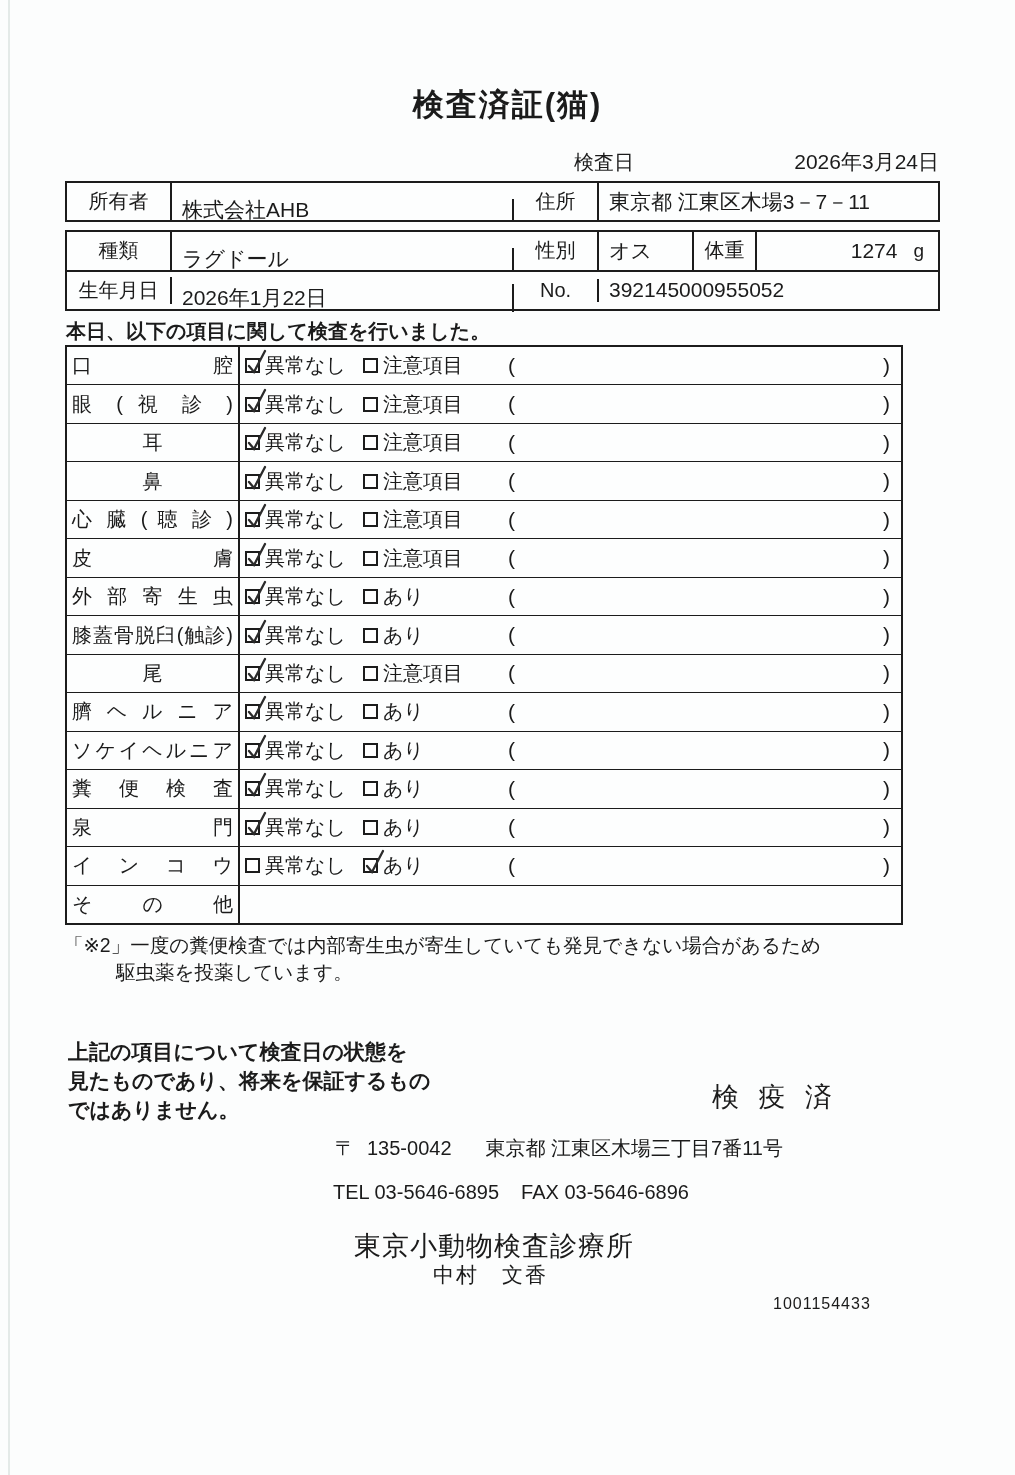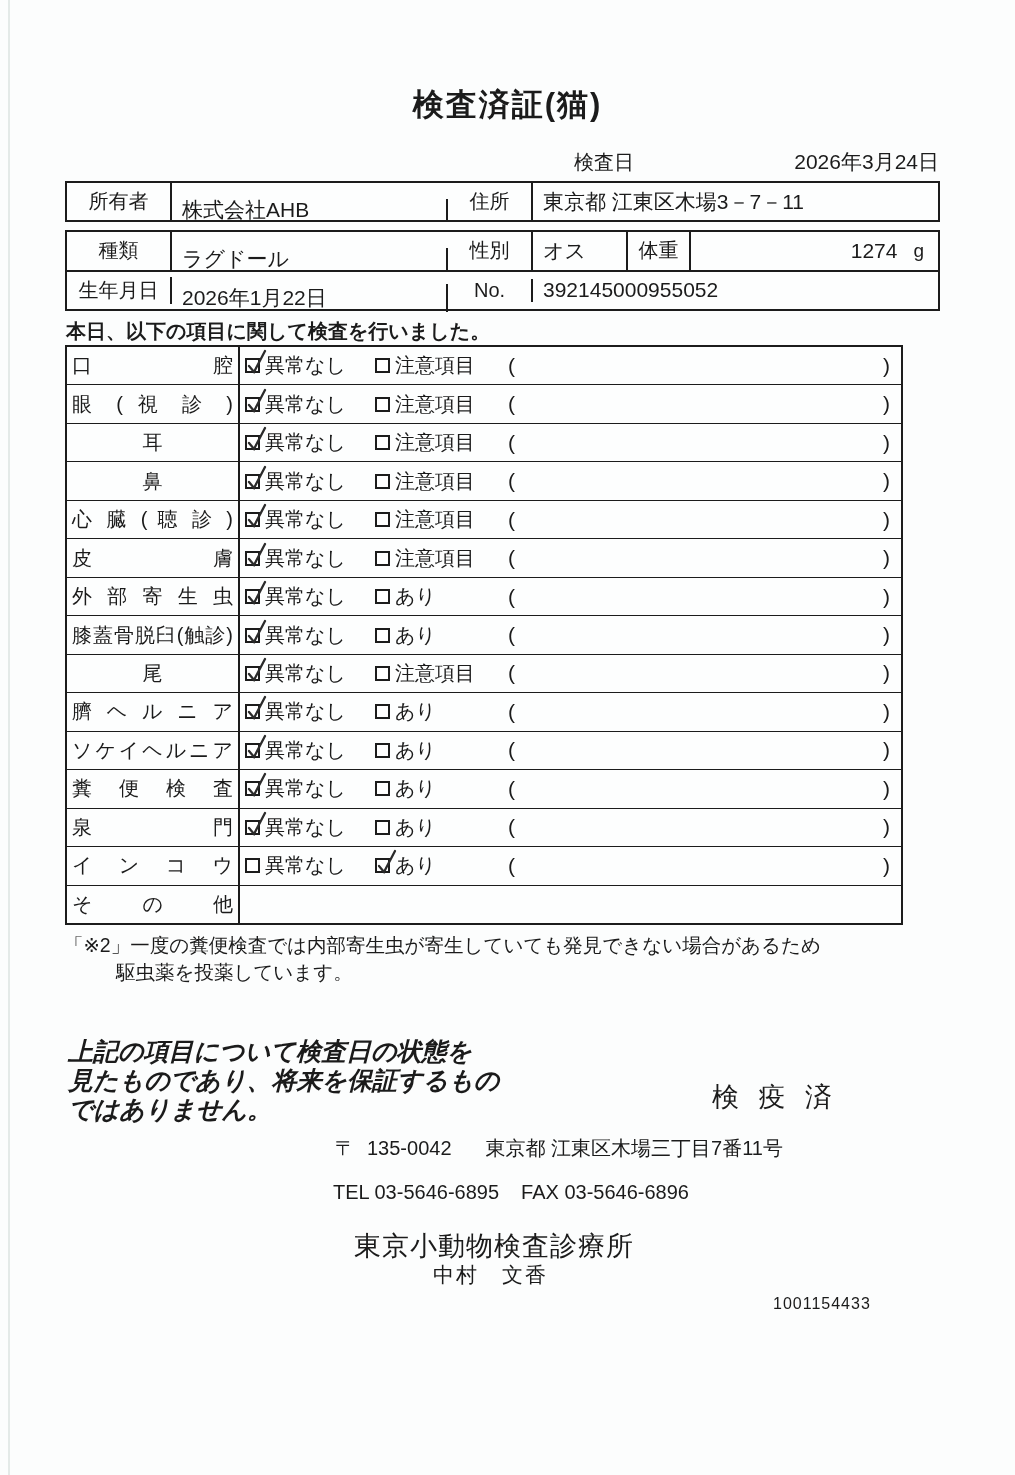--- a/index.html
+++ b/index.html
@@ -37,21 +37,21 @@
   .irow { flex: 1; display: flex; min-height: 0; }
   .irow + .irow { border-top: 2px solid #1c1c1c; align-items: center; }
   .icell {
     display: flex; align-items: center;
     font-size: 20px;
   }
   .icell.hdr { justify-content: center; font-size: 20px; }
   .icell.val { padding-left: 10px; font-size: 21px; }
   .br { border-right: 2px solid #1c1c1c; }
   .w-label { width: 105px; }
-  .w-value { width: 276px; margin-top: 16px; }
+  .w-value { width: 342px; margin-top: 16px; }
   .w-hdr2  { width: 85px; }
   .w-sex   { width: 95px; }
   .w-wtlbl { width: 63px; }
   .w-rest  { flex: 1; }
   .weight-val { justify-content: flex-end; padding-right: 14px; }
   .weight-val .unit { margin-left: 16px; font-size: 19px; }
 
   .intro {
     position: absolute; top: 318px; left: 66px;
     font-size: 20px; font-weight: 600;
@@ -78,37 +78,37 @@
     white-space: nowrap;
   }
   .exam-label.center > span { text-align: center; text-align-last: center; }
   .exam-content { flex: 1; position: relative; }
   .opt {
     position: absolute; top: 0; bottom: 0;
     display: flex; align-items: center;
     font-size: 20px; white-space: nowrap;
   }
   .opt1 { left: 5px; }
-  .opt2 { left: 135px; }
+  .opt2 { left: 123px; }
   .cb {
     width: 15px; height: 15px;
     border: 2px solid #1c1c1c;
     margin-right: 5px; position: relative; flex: none;
     background: #fff;
   }
   .cb svg { position: absolute; left: -3px; top: -12px; overflow: visible; }
   .paren-open  { position: absolute; left: 268px; top: 0; bottom: 0; display: flex; align-items: center; font-size: 21px; }
   .paren-close { position: absolute; right: 11px; top: 0; bottom: 0; display: flex; align-items: center; font-size: 21px; }
 
   .footnotes { position: absolute; top: 932px; left: 64px; font-size: 19.5px; line-height: 26.5px; }
   .footnotes .indent { padding-left: 52px; }
 
   .disclaimer {
     position: absolute; top: 1037px; left: 68px;
-    font-size: 25px; font-weight: 600; line-height: 29px; font-style: italic;
+    font-size: 21px; font-weight: 600; line-height: 29px;
   }
   .stamp {
     position: absolute; top: 1079px; left: 712px;
     font-size: 27px; letter-spacing: 6px; font-weight: 500;
   }
   .postal { position: absolute; top: 1135px; left: 335px; font-size: 20px; }
   .postal .gap { display: inline-block; width: 34px; }
   .postal .sgap { display: inline-block; width: 12px; }
   .telfax { position: absolute; top: 1181px; left: 333px; font-size: 20px; }
   .telfax .gap { display: inline-block; width: 22px; }

